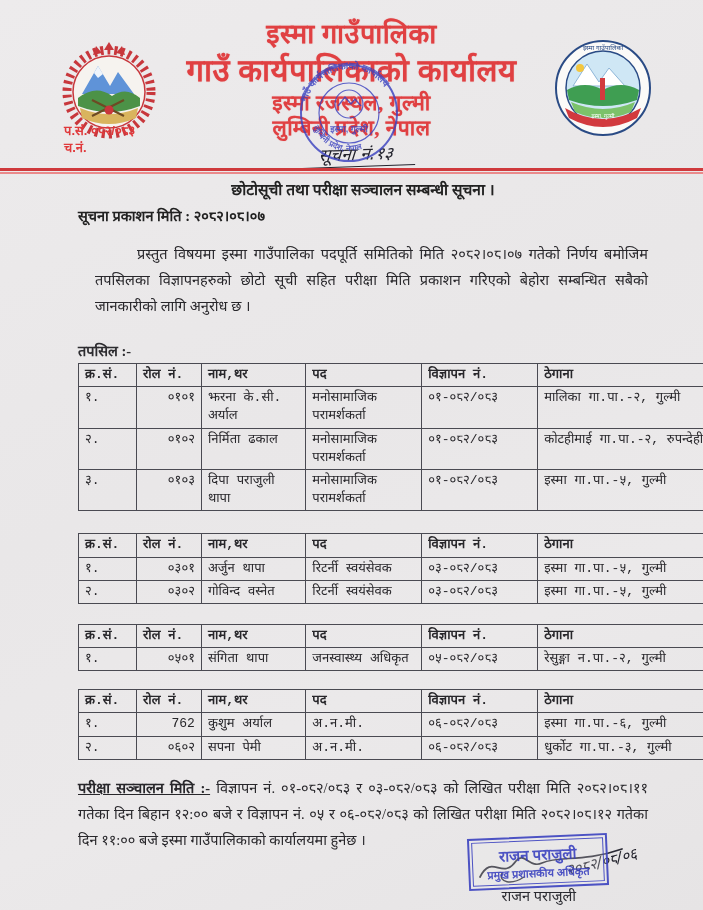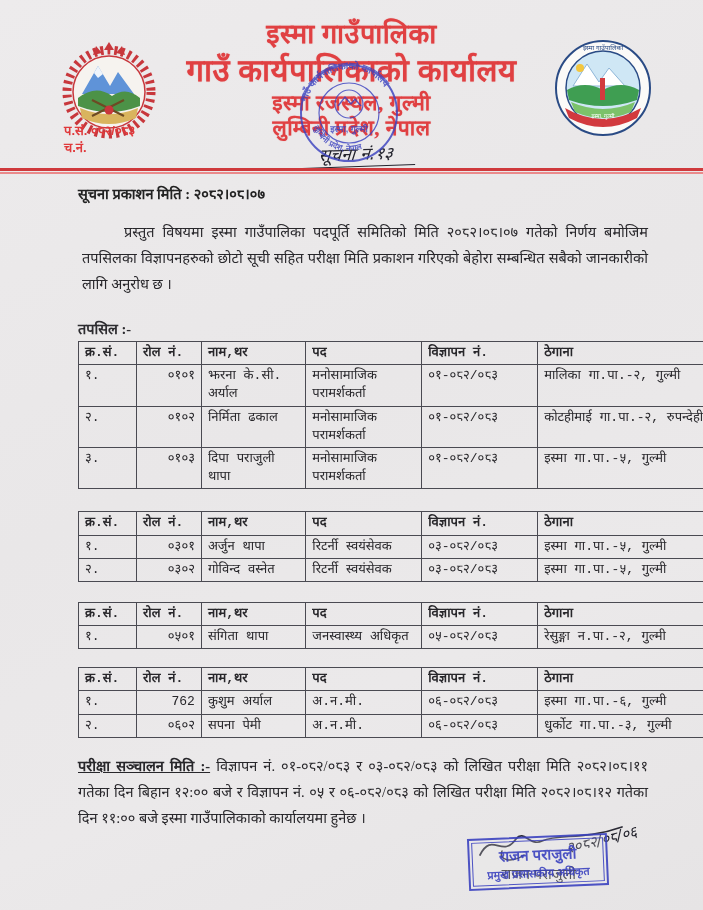--- a/index.html
+++ b/index.html
@@ -33,21 +33,21 @@
   }
   .round-stamp{position:absolute;left:288px;top:52px;opacity:.82;}
   .red-rule{position:absolute;left:0;top:168px;width:703px;}
   .red-rule .r1{height:3px;background:#cf393c;}
   .red-rule .r2{height:2px;background:#ea8a8b;margin-top:1px;}
 
   
   .content{position:absolute;left:78px;top:178px;width:570px;}
   .doc-title{text-align:center;font-weight:bold;font-size:15.5px;color:#222;}
   .doc-date{font-weight:bold;font-size:14.5px;margin-top:5px;color:#222;}
-  .body-par{margin:16px 0 0 4px;font-size:14.5px;line-height:26px;text-align:justify;text-indent:42px;color:#28272b;}
+  .body-par{margin:16px 0 0 17px;font-size:14.5px;line-height:26px;text-align:justify;text-indent:42px;color:#28272b;}
   .tapasil{font-weight:bold;font-size:14.5px;margin-top:21px;}
 
   table.roster{border-collapse:collapse;width:662px;margin-top:3px;
     font-size:13px;line-height:1.4;color:#28272b;font-family:Liberation Mono, monospace;}
   table.roster th,table.roster td{border:1px solid #4a4a52;padding:2px 6px;vertical-align:top;text-align:left;}
   table.roster{border:1.5px solid #3c3c44;}
   table.roster th{font-weight:bold;white-space:nowrap;}
   table.roster td.c-center{text-align:right;}
   .tgap{height:19px;}
 
@@ -139,20 +139,21 @@
     </svg>
   </div>
 
   <div class="red-rule">
     <div class="r1"></div>
       <div class="r2"></div>
   </div>
 
   <div class="content">
 
+    <div class="doc-title">छोटोसूची तथा परीक्षा सञ्चालन सम्बन्धी सूचना ।</div>
     <div class="doc-date">सूचना प्रकाशन मिति : २०८२।०८।०७</div>
 
     <p class="body-par">प्रस्तुत विषयमा इस्मा गाउँपालिका पदपूर्ति समितिको मिति २०८२।०८।०७ गतेको निर्णय बमोजिम तपसिलका विज्ञापनहरुको छोटो सूची सहित परीक्षा मिति प्रकाशन गरिएको बेहोरा सम्बन्धित सबैको जानकारीको लागि अनुरोध छ ।</p>
 
     <div class="tapasil">तपसिल :-</div>
 
     <table class="roster">
         <colgroup>
           <col style="width: 50px;">
           <col style="width: 56px;">

